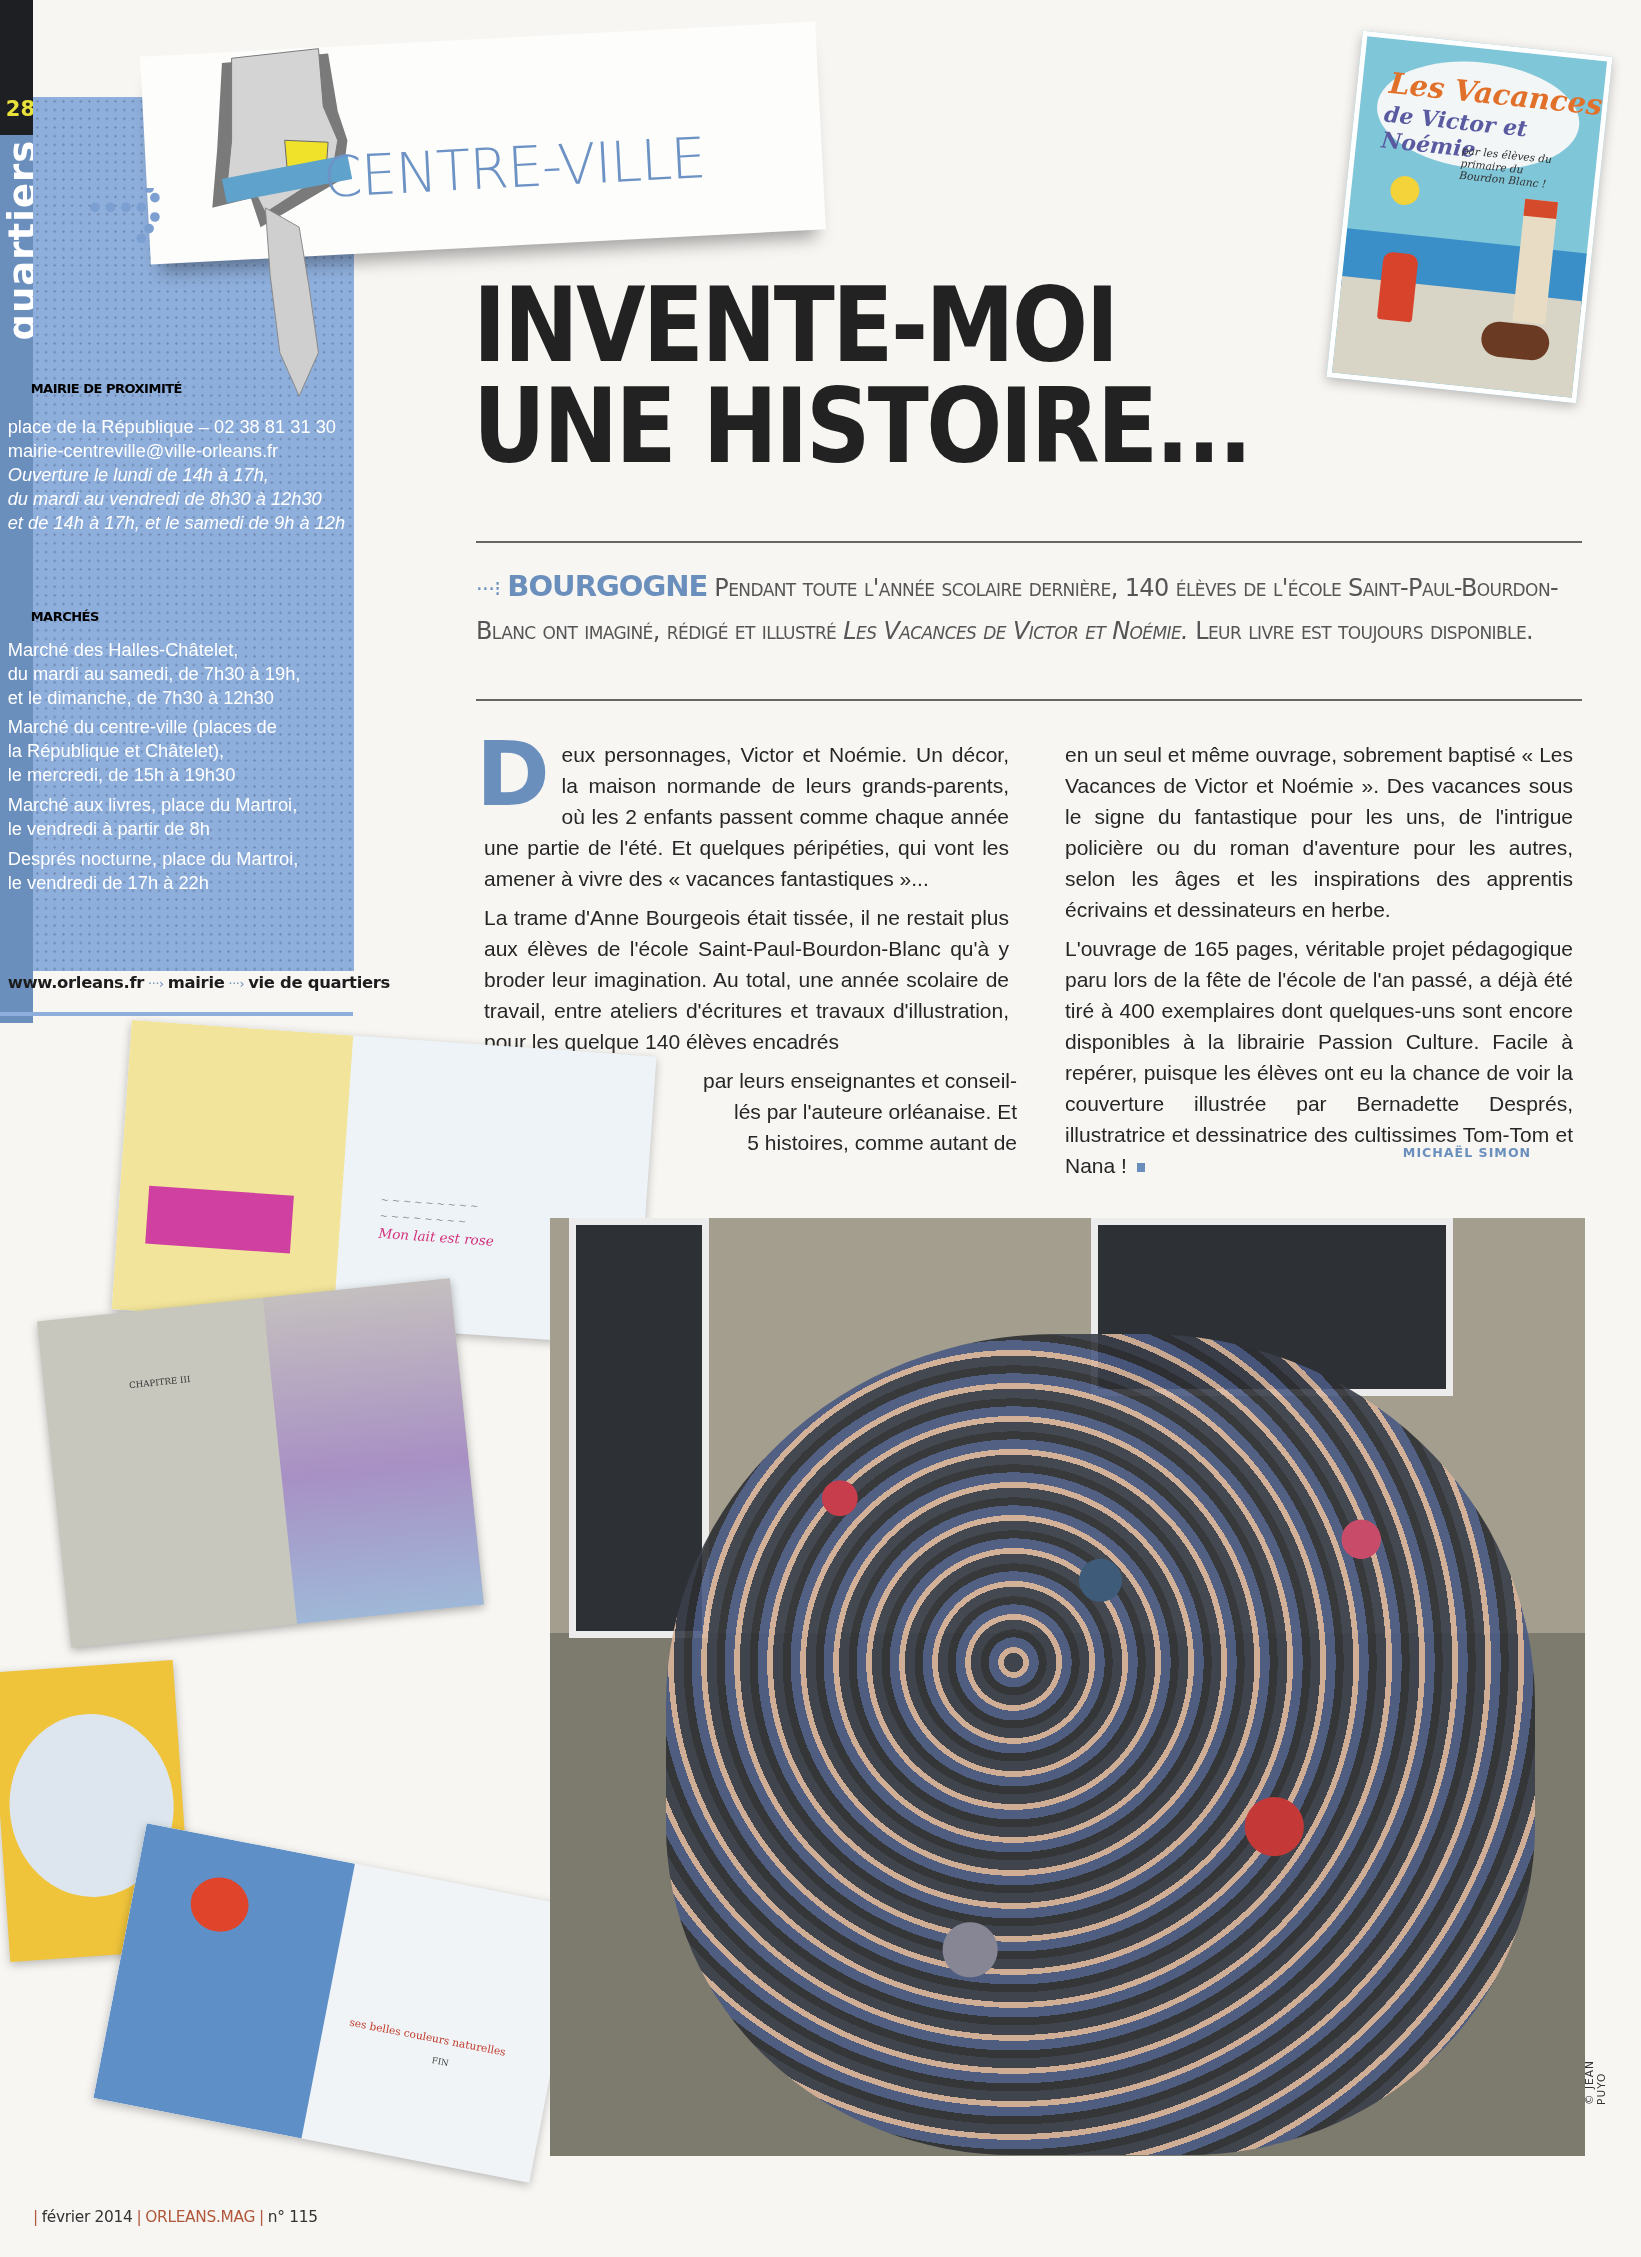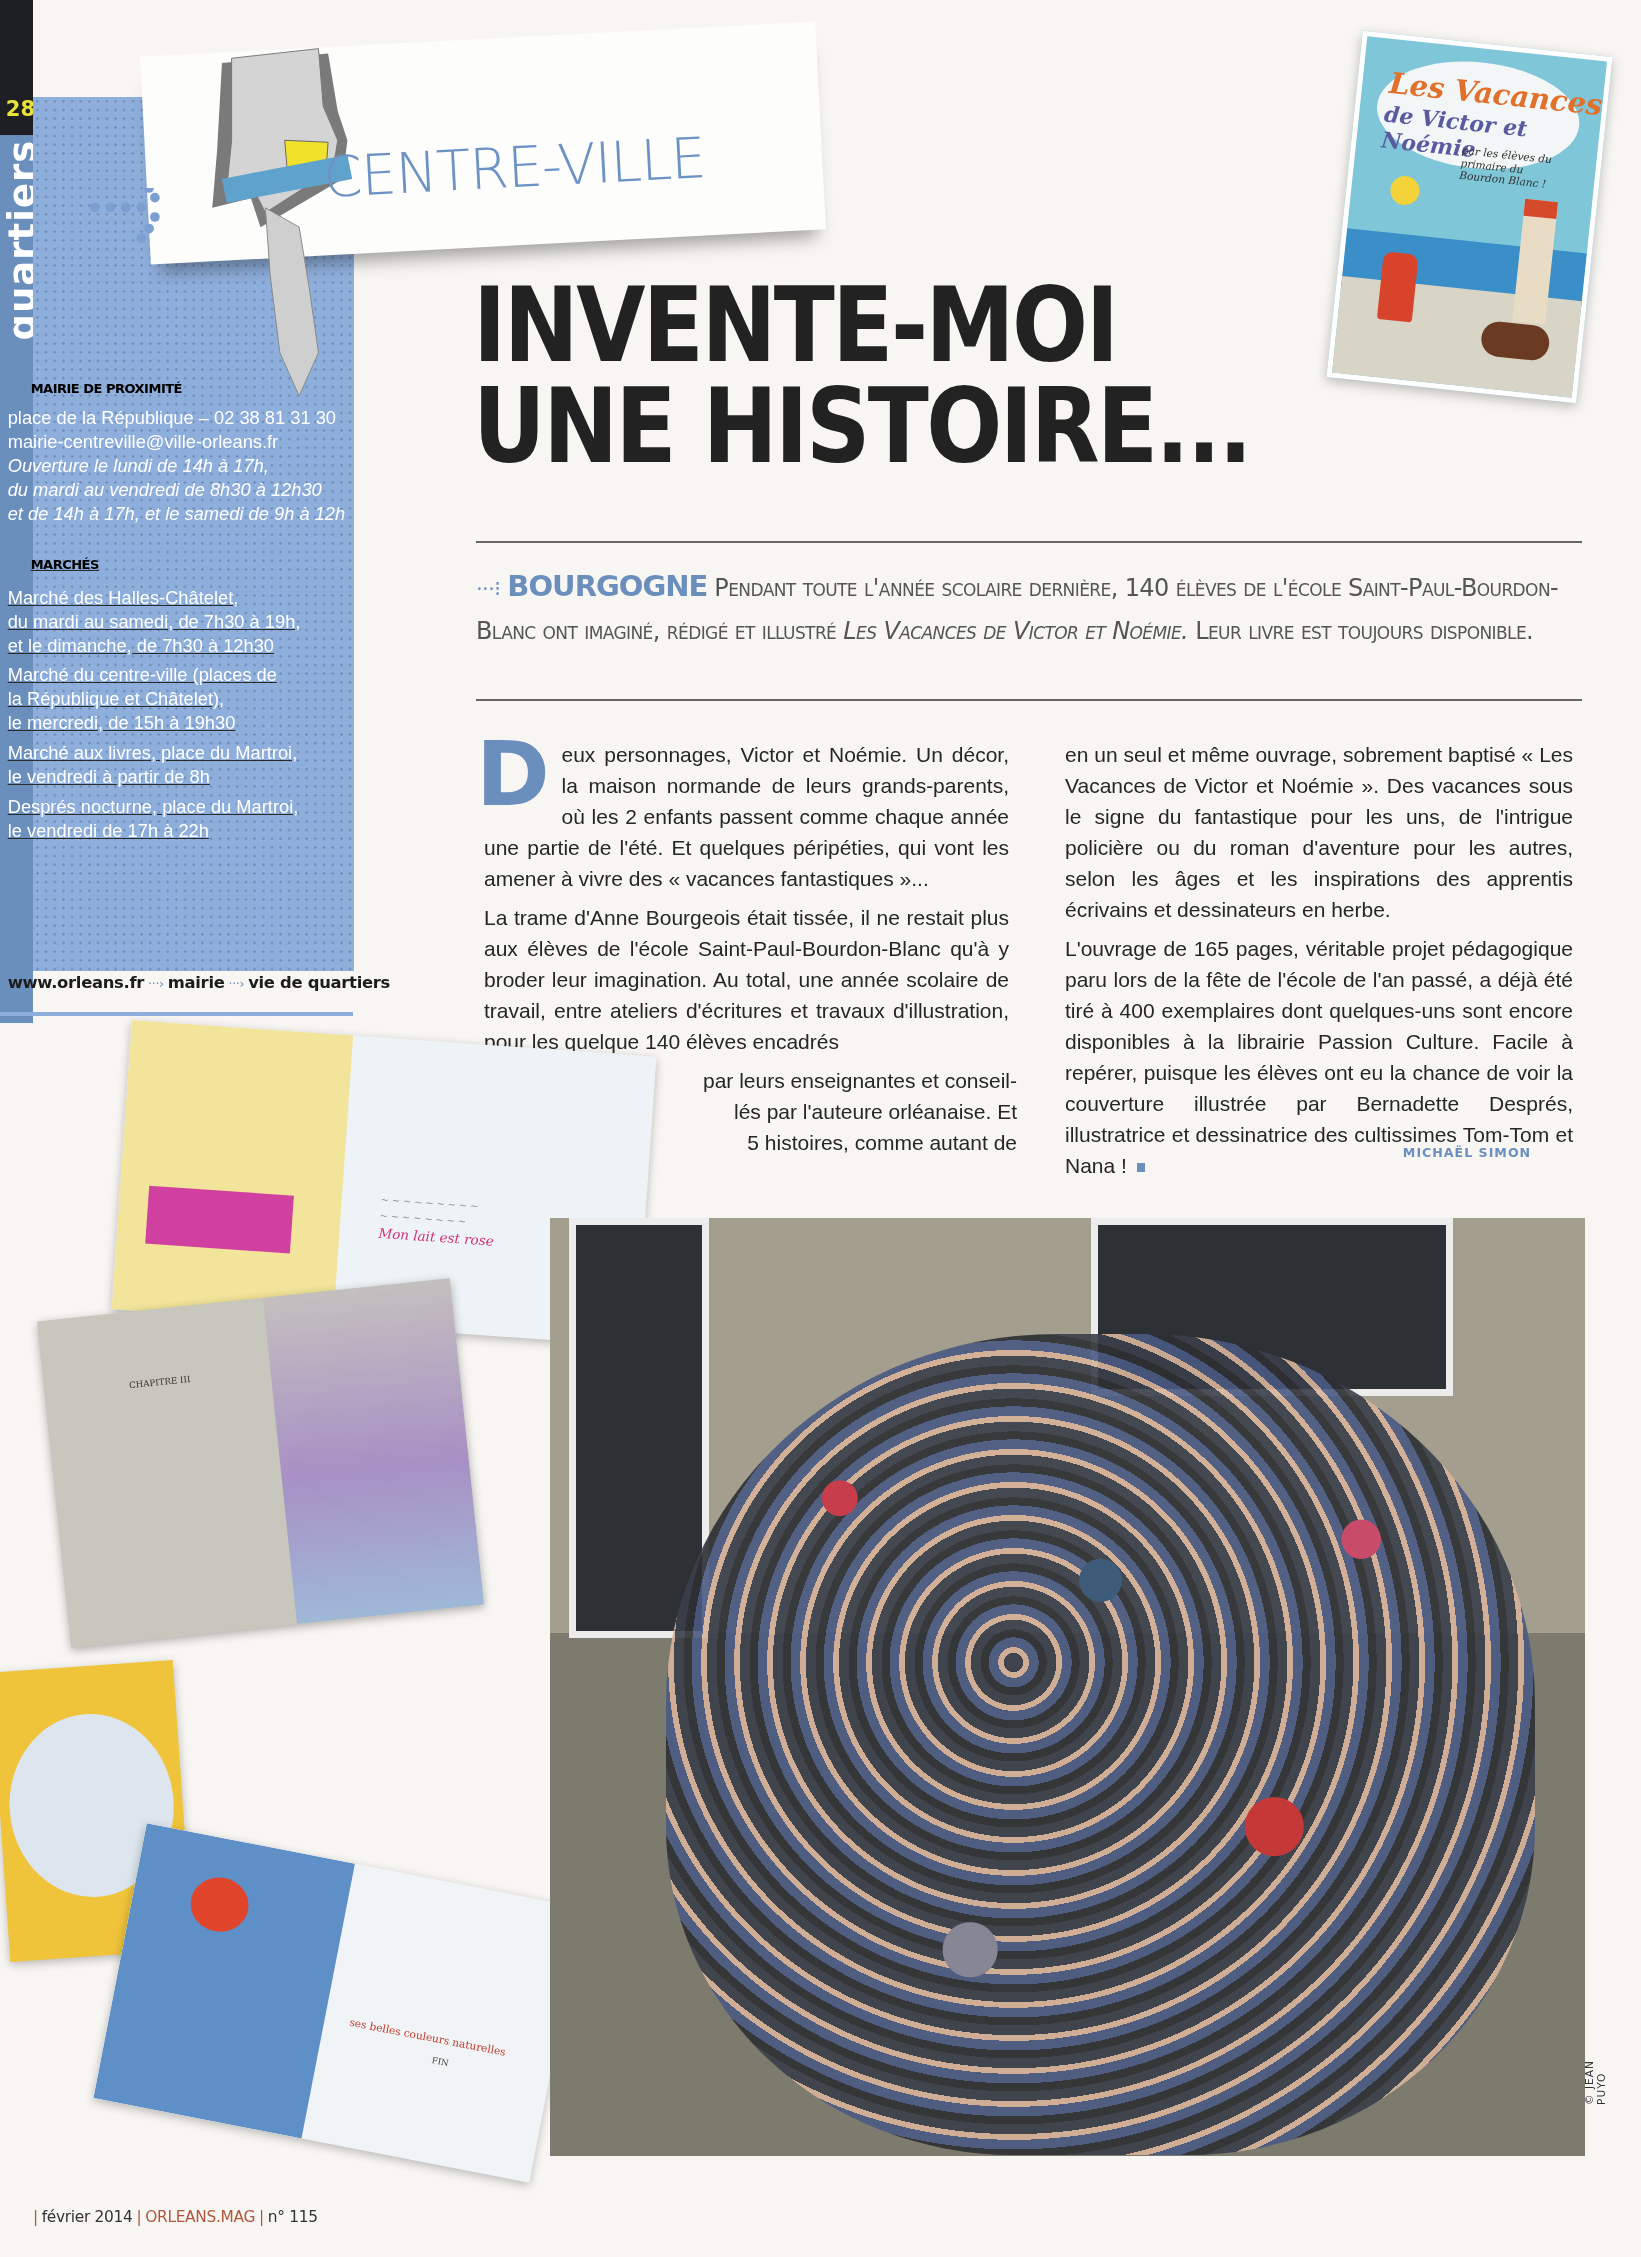--- a/index.html
+++ b/index.html
@@ -117,28 +117,28 @@
       <circle cx="68" cy="30" r="5"></circle>
     <circle cx="62" cy="0" r="5"></circle>
       <circle cx="62" cy="42" r="5"></circle>
       <circle cx="54" cy="52" r="5"></circle>
   </g>
 </svg>
 <div class="abs section-title">CENTRE-VILLE</div>
 
 <div class="abs panel-block" style="top:381px;">
   <div class="panel-h">MAIRIE DE PROXIMITÉ</div>
-  <div class="panel-t" style="margin-top:10px;">place de la République – 02 38 81 31 30</div>
+  <div class="panel-t" style="margin-top:19px;">place de la République – 02 38 81 31 30</div>
   <div class="panel-t">mairie-centreville@ville-orleans.fr</div>
   <div class="panel-t it">Ouverture le lundi de 14h à 17h,</div>
   <div class="panel-t it">du mardi au vendredi de 8h30 à 12h30</div>
   <div class="panel-t it">et de 14h à 17h, et le samedi de 9h à 12h</div>
 </div>
 
-<div class="abs panel-block mkt" style="top:557px;text-decoration:underline;">
+<div class="abs panel-block mkt" style="top:609px;">
   <div class="panel-h" style="margin-bottom:13.5px;">MARCHÉS</div>
   <p>
     <span class="panel-t" style="display:block">Marché des Halles-Châtelet,</span>
     <span class="panel-t" style="display:block">du mardi au samedi, de 7h30 à 19h,</span>
     <span class="panel-t" style="display:block">et le dimanche, de 7h30 à 12h30</span>
   </p>
   <p>
     <span class="panel-t" style="display:block">Marché du centre-ville (places de</span>
     <span class="panel-t" style="display:block">la République et Châtelet),</span>
     <span class="panel-t" style="display:block">le mercredi, de 15h à 19h30</span>

